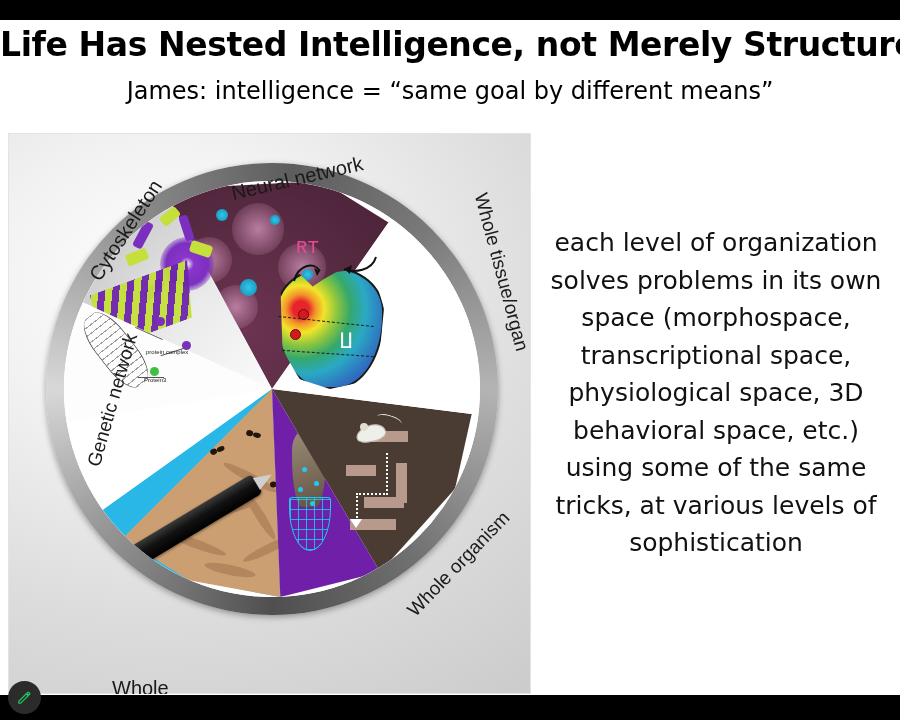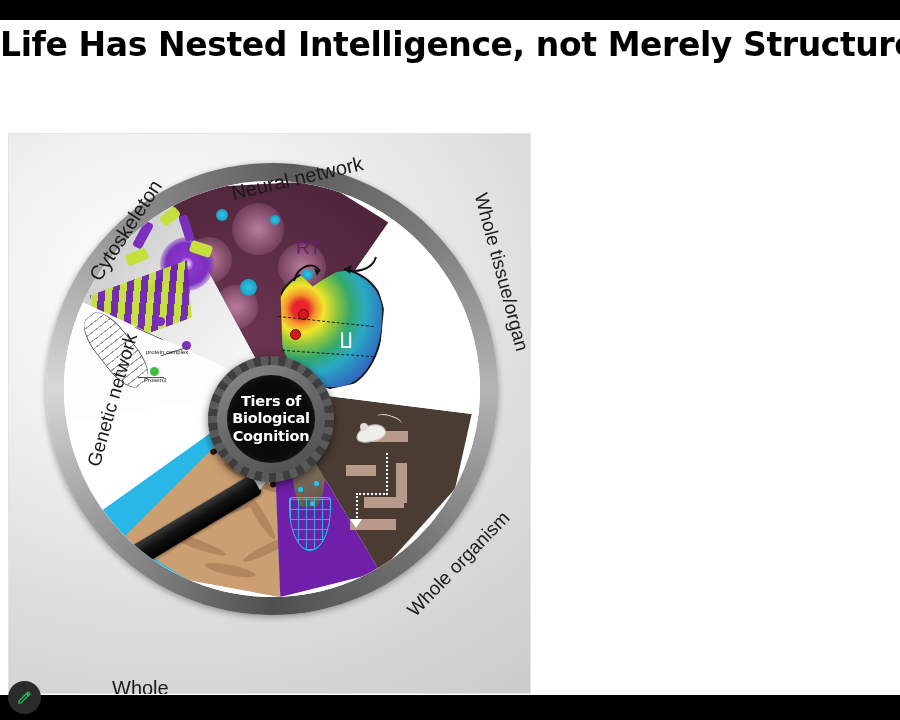--- a/index.html
+++ b/index.html
@@ -241,23 +241,23 @@
     border-radius: 50%;
     background: #d41820;
     border: 1px solid #6b0d10;
   }
   .frog-dash {
     position: absolute;
     border-top: 1.6px dashed #1d1d1d;
   }
   .rt-label {
     position: absolute;
-    font-family: Liberation Sans, sans-serif;
+    font-family: Liberation Mono, monospace;
     font-size: 19px;
-    color: #701a75;
+    color: #ec4899;
   }
   .omega {
     position: absolute;
     color: #ffffff;
     font-size: 17px;
     font-family: "DejaVu Sans", sans-serif;
   }
 
   
   .planarian {
@@ -458,20 +458,21 @@
   }
 </style>
 </head>
 <body>
 
 <div id="slide">
 
   <div class="slide-body">
 
     <div class="title">Life Has Nested Intelligence, not Merely Structure</div>
+    <div class="subtitle">James: intelligence = “same goal by different means”</div>
 
     <div class="figure-panel">
       <div class="wheel-wrap">
 
         <div class="wheel-outer"></div>
 
         <div class="pie">
 
           <div class="seg seg-neural"></div>
           <div class="neuron-pink" style="left:168px;top:22px;width:52px;height:52px;"></div>
@@ -568,41 +569,33 @@
           <svg style="position:absolute;left:222px;top:70px;" width="100" height="36" viewBox="0 0 100 36">
             <path d="M8 30 C12 14, 28 10, 34 20" fill="none" stroke="#111" stroke-width="2"></path>
             <polygon points="34,20 28,17 31,25" fill="#111"></polygon>
             <path d="M90 6 C86 20, 68 22, 58 18" fill="none" stroke="#111" stroke-width="2"></path>
             <polygon points="58,18 66,14 64,23" fill="#111"></polygon>
           </svg>
 
           <div class="stylus"></div>
         </div>
 
-        <div class="hub">
-          <div class="hub-ring">
-            <div class="hub-core">
-              <span>Tiers of</span>
-              <span>Biological</span>
-              <span>Cognition</span>
-            </div>
-          </div>
-        </div>
 
         <div class="ring-label" style="left:46px;top:70px;font-size:20px;transform:rotate(-57deg);">Cytoskeleton</div>
         <div class="ring-label" style="left:208px;top:18px;font-size:20px;transform:rotate(-13deg);">Neural network</div>
         <div class="ring-label" style="left:398px;top:112px;font-size:19px;transform:rotate(75deg);">Whole tissue/organ</div>
         <div class="ring-label" style="left:368px;top:404px;font-size:19px;transform:rotate(-46deg);">Whole organism</div>
         <div class="ring-label" style="left:90px;top:528px;font-size:20px;">Whole</div>
         <div class="ring-label" style="left:22px;top:240px;font-size:19px;transform:rotate(-74deg);">Genetic network</div>
 
       </div>
     </div>
 
     <div class="text-col">
+      <div class="rt-body">each level of organization solves problems in its own space (morphospace, transcriptional space, physiological space, 3D behavioral space, etc.) using some of the same tricks, at various levels of sophistication</div>
     </div>
 
   </div>
 
   <div class="pencil-btn">
     <svg width="17" height="17" viewBox="0 0 24 24">
       <path d="M4 17.3 L4 20 L6.7 20 L17.2 9.5 L14.5 6.8 Z M19.3 7.4 C19.7 7 19.7 6.4 19.3 6 L18 4.7 C17.6 4.3 17 4.3 16.6 4.7 L15.3 6 L18 8.7 Z" fill="none" stroke="#21c05a" stroke-width="1.8" stroke-linejoin="round"></path>
     </svg>
   </div>
 

